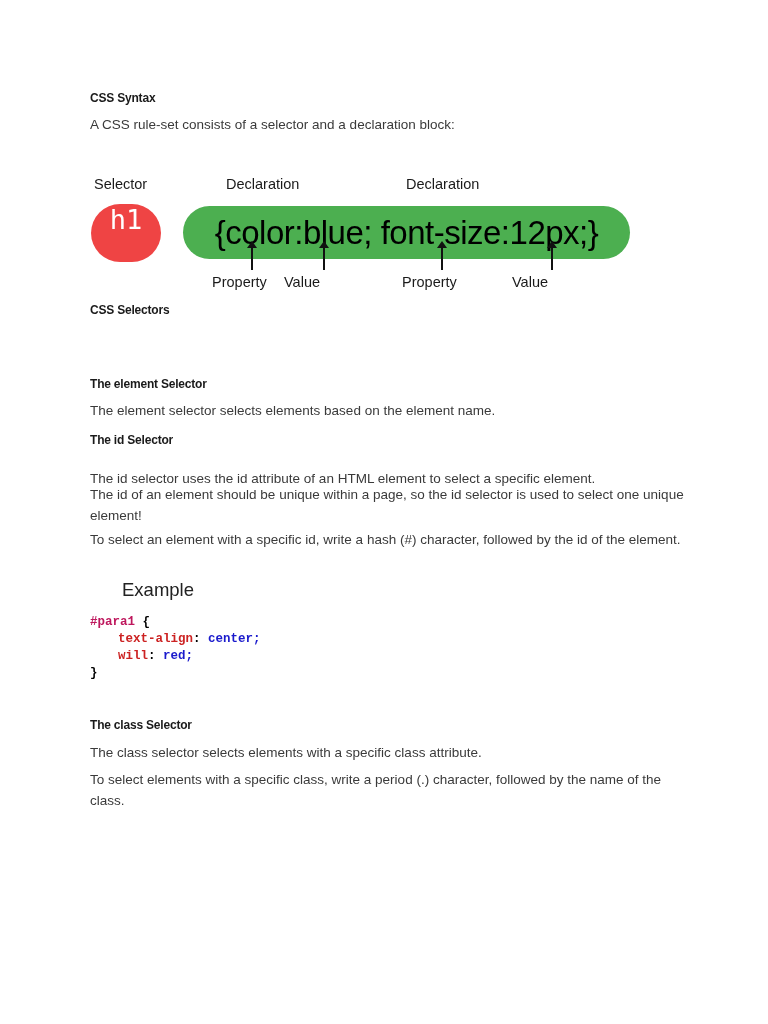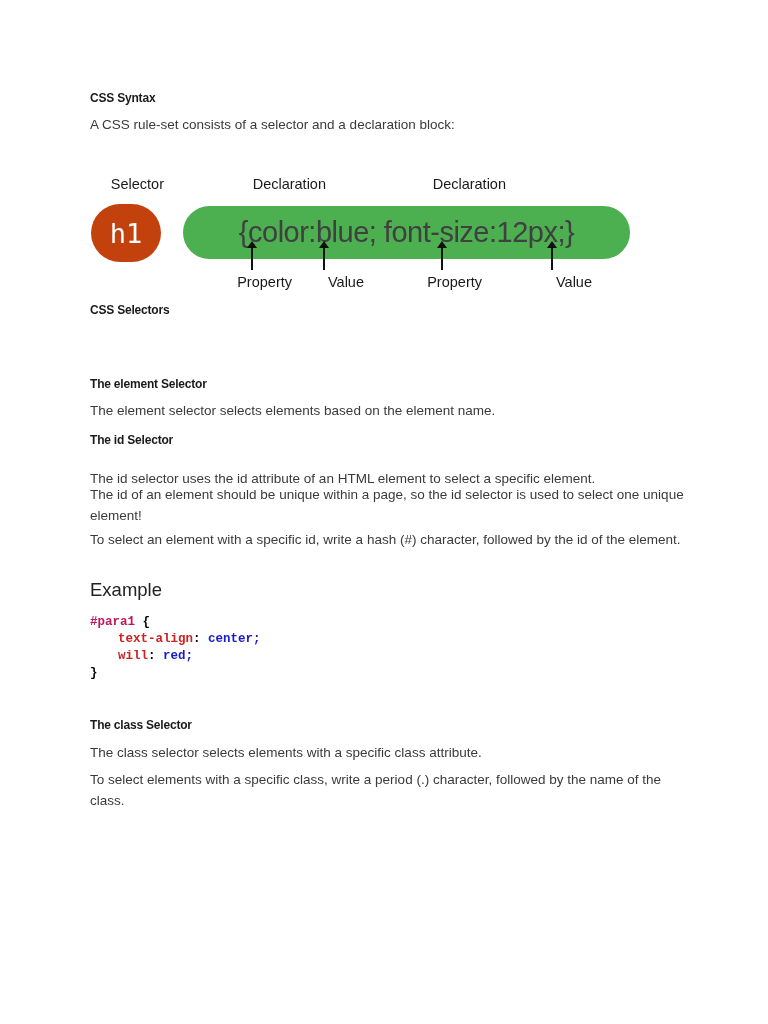--- a/index.html
+++ b/index.html
@@ -24,54 +24,55 @@
   }
   .para {
     font-size: 13.5px;
     line-height: 21px;
     color: #3a3a3a;
   }
   .example-h {
     font-size: 18.5px;
     color: #222222;
     line-height: 22px;
+    margin-left: 32px;
   }
 
   
   .diagram { position: absolute; left: 90px; top: 176px; width: 560px; height: 120px; }
   .dg-label {
     position: absolute;
     font-size: 14.5px;
     color: #1a1a1a;
-    text-align: right;
+    text-align: left;
   }
   .dg-selector-shape {
     position: absolute;
     left: 1px; top: 28px;
     width: 70px; height: 58px;
-    background: #c2410c;
+    background: #ef4444;
     border-radius: 32px;
-    display: flex; align-items: center; justify-content: center;
+    display: flex; align-items: flex-start; justify-content: center;
   }
   .dg-selector-shape span {
     font-family: "DejaVu Sans Mono", "Liberation Mono", monospace;
     font-size: 27px;
     color: #ffffff;
   }
   .dg-declaration-shape {
     position: absolute;
     left: 93px; top: 30px;
     width: 447px; height: 53px;
     background: #4caf50;
     border-radius: 27px;
     display: flex; align-items: center; justify-content: center;
   }
   .dg-declaration-shape span {
-    font-size: 29px;
-    color: #404040;
+    font-size: 33px;
+    color: #000000;
     letter-spacing: -0.5px;
     white-space: pre;
     text-align: right;
   }
   .dg-arrow {
     position: absolute;
     top: 70px;
     width: 2px; height: 24px;
     background: #111111;
   }

